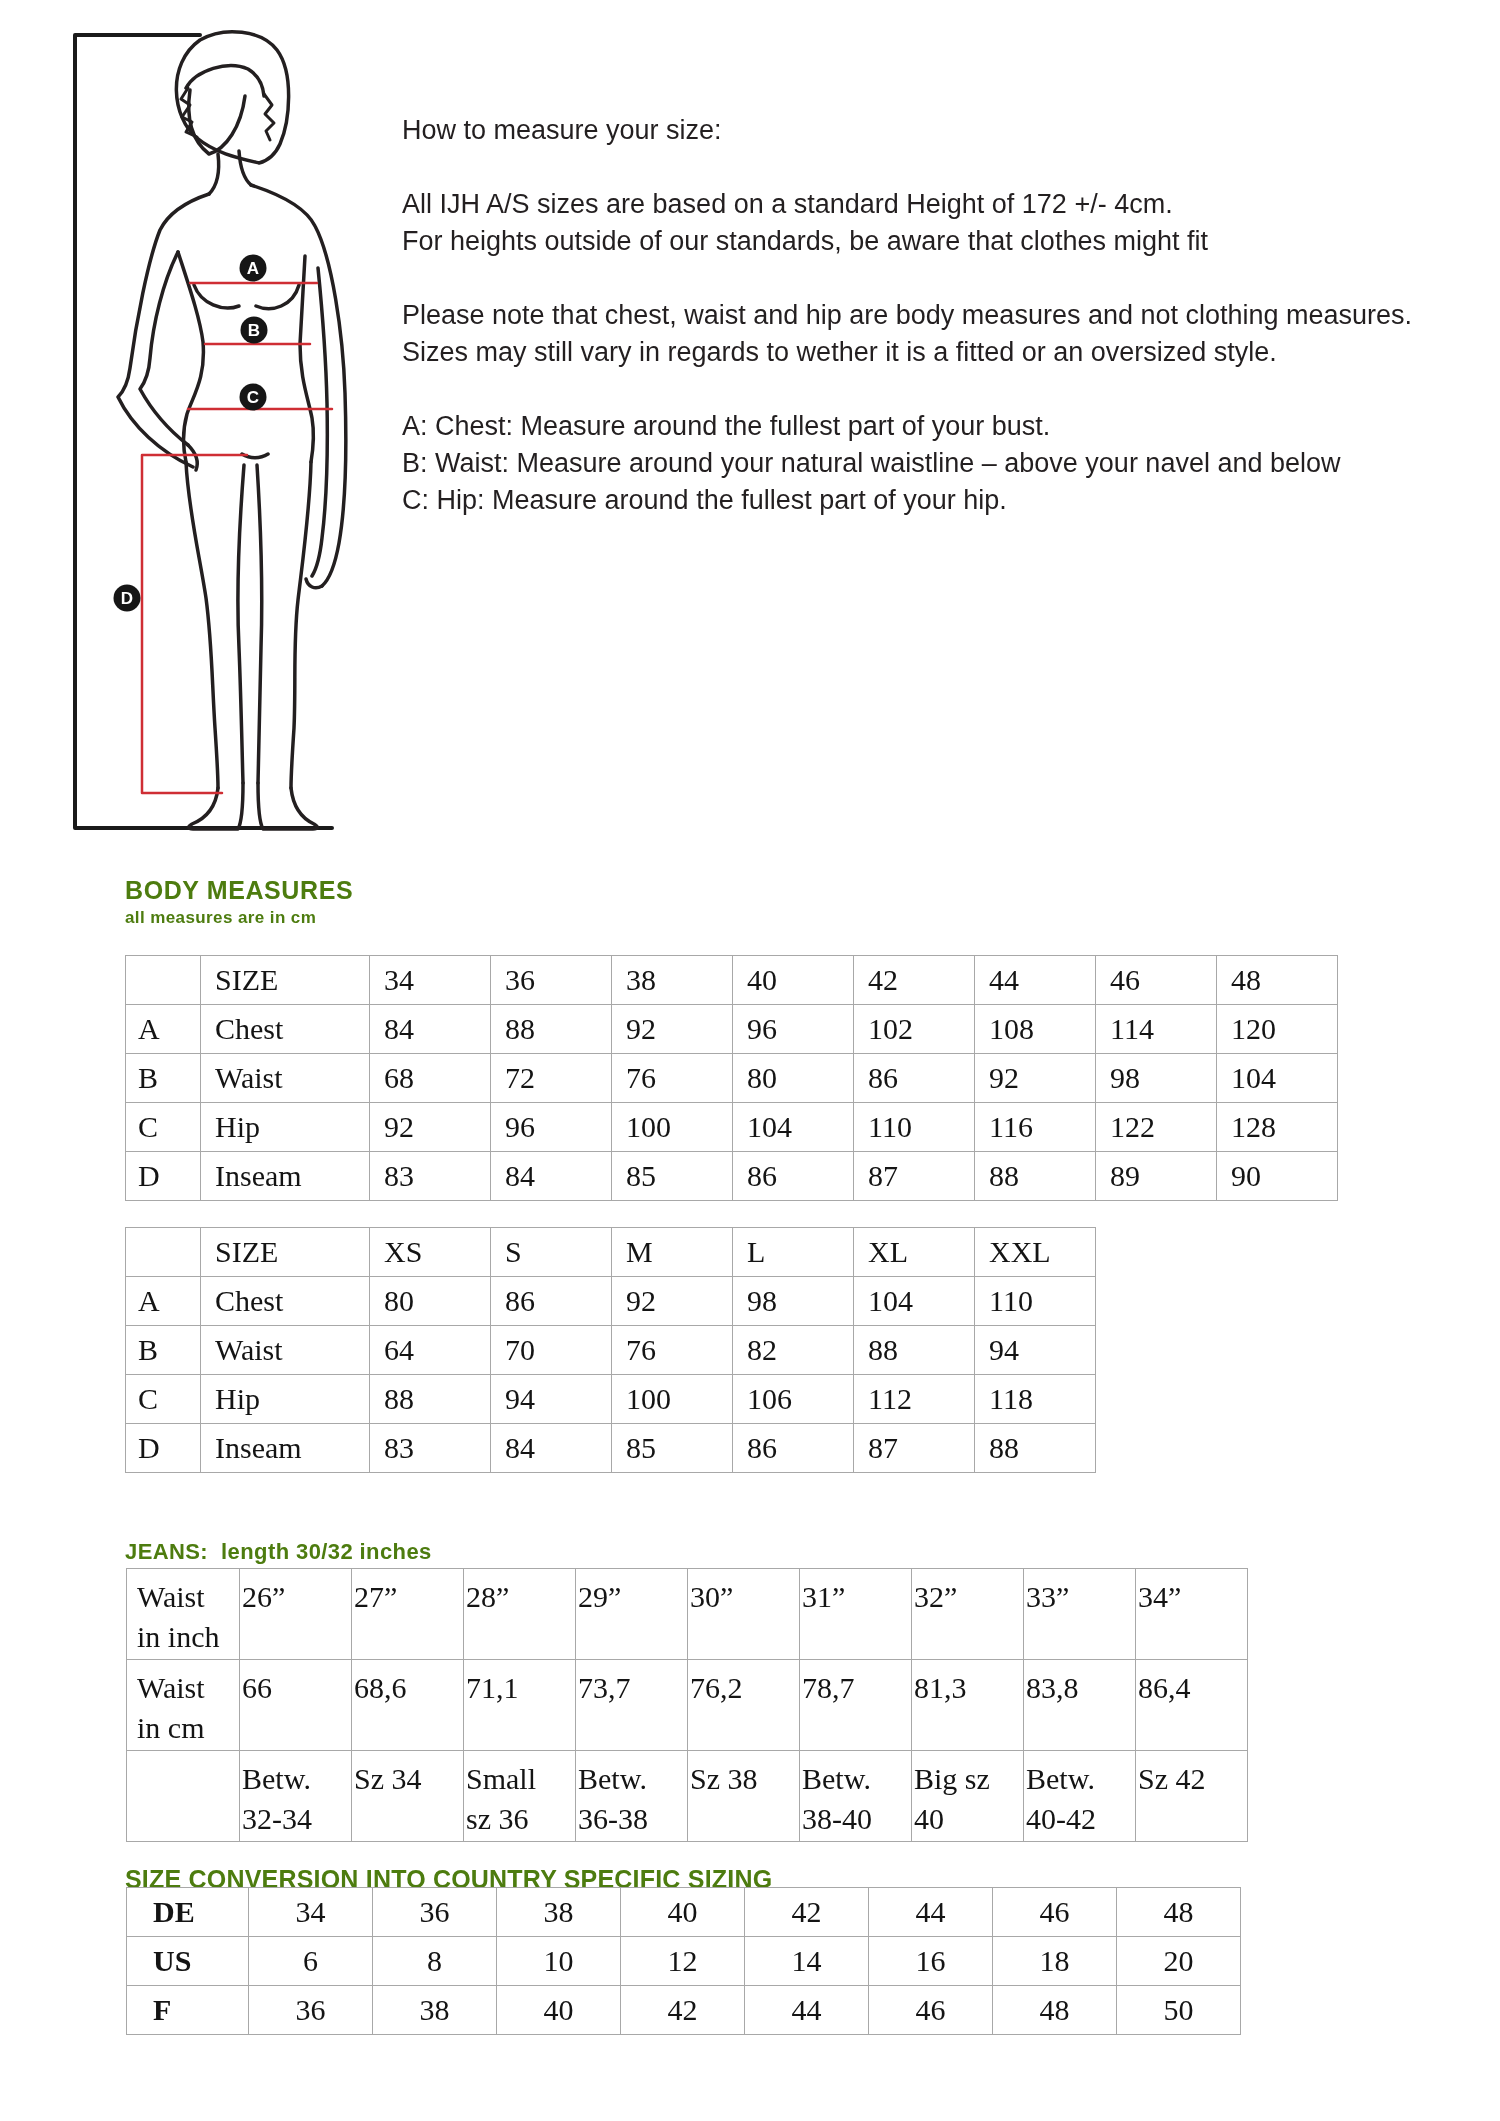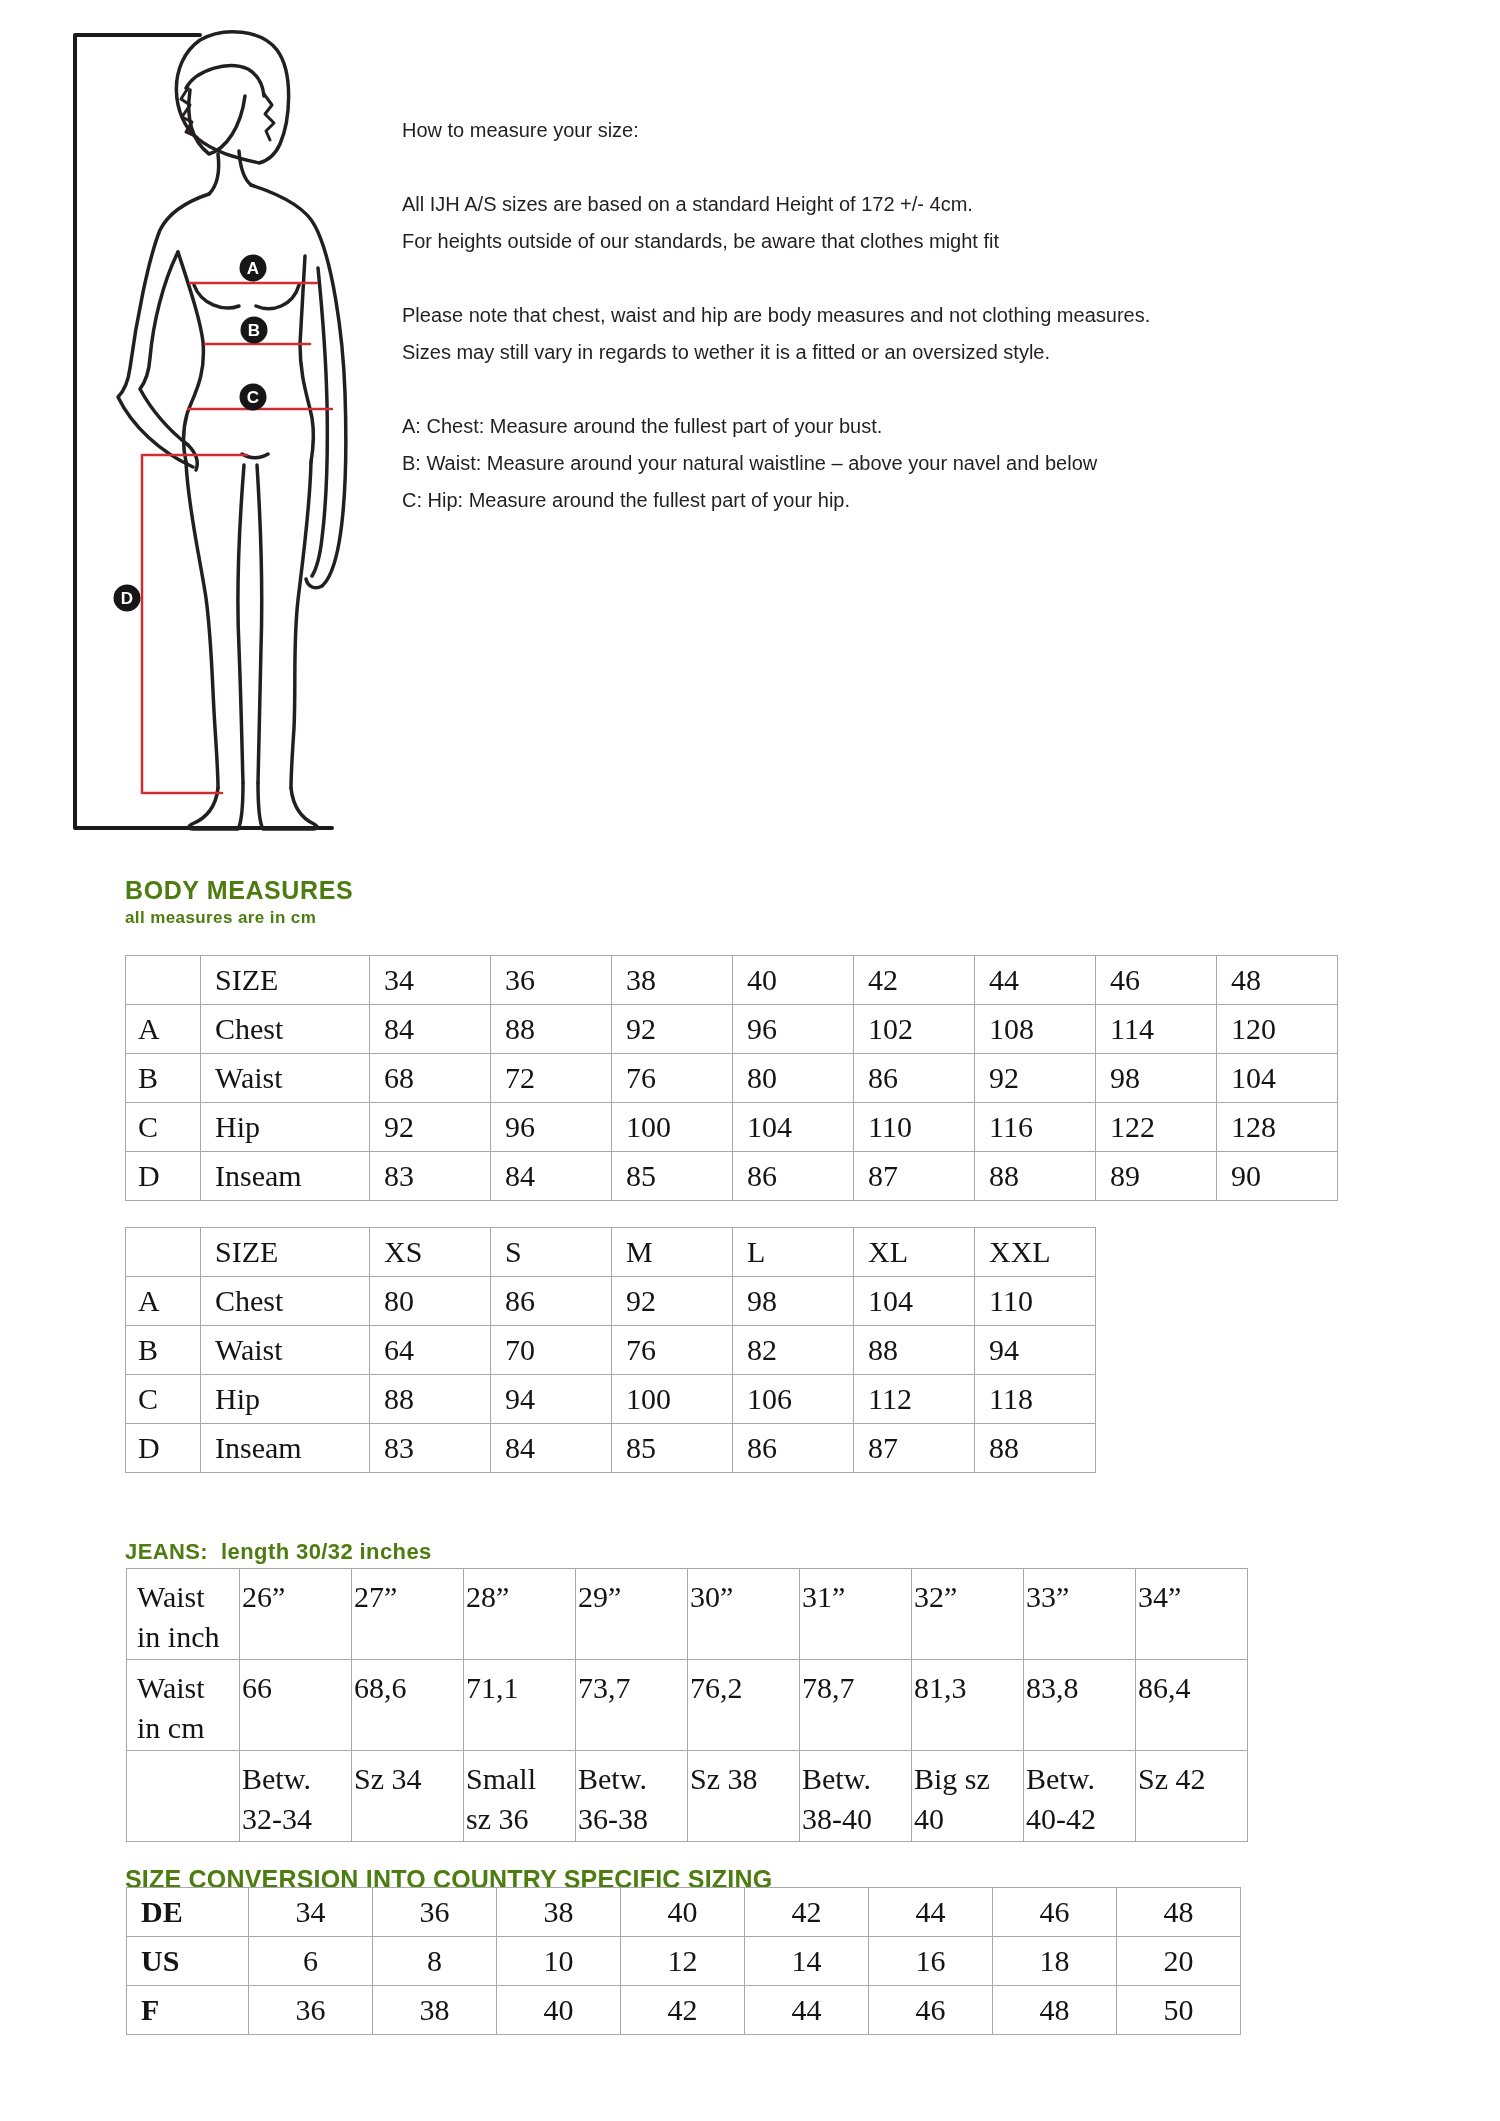--- a/index.html
+++ b/index.html
@@ -4,21 +4,21 @@
 <style>
   html,body{margin:0;padding:0;background:#ffffff;}
   .page{position:relative;width:1500px;height:2121px;background:#ffffff;overflow:hidden;
         font-family:"Liberation Sans",sans-serif;color:#1c1c1c;}
 
   
   .figure{position:absolute;left:60px;top:28px;width:300px;height:820px;}
 
   
   .intro{position:absolute;left:402px;top:112px;width:1080px;
-         font-size:20px;line-height:37px;color:#231f20;}
+         font-size:27px;line-height:37px;color:#231f20;}
   .intro .para{margin-top:37px;}
   .intro .line{white-space:nowrap;}
 
   
   .h{position:absolute;font-weight:700;color:#4d7c0f;letter-spacing:.6px;white-space:pre;}
   .h-main{left:125px;top:876px;font-size:25px;}
   .h-sub{left:125px;top:908px;font-size:17px;letter-spacing:.4px;}
   .h-jeans{left:125px;top:1539px;font-size:22px;letter-spacing:.4px;}
   .h-conv{left:125px;top:1856px;font-size:25px;letter-spacing:.2px;margin-top:9px;}
 
@@ -31,21 +31,21 @@
   table.alpha{left:125px;top:1227px;width:970px;}
   table.cm td,table.alpha td{height:48px;}
   table.cm td:first-child,table.alpha td:first-child{padding-left:12px;}
 
   table.jeans{left:126px;top:1568px;width:1121px;}
   table.jeans td{height:82px;vertical-align:top;padding:8px 2px 0 2px;text-align:left;line-height:40px;}
   table.jeans td:first-child{text-align:left;padding-left:10px;}
 
   table.conv{left:126px;top:1887px;width:1114px;}
   table.conv td{height:48px;text-align:center;padding:0 2px;}
-  table.conv td:first-child{text-align:left;padding-left:14px;font-weight:700;}
+  table.conv td:first-child{text-align:left;padding-left:26px;font-weight:700;}
 </style>
 </head>
 <body>
 
 <div class="page">
 
   <svg class="figure" viewBox="0 0 300 820" fill="none" stroke-linecap="round" stroke-linejoin="round">
 
     <path d="M 140,7 L 15,7 L 15,800 L 272,800" stroke="#1a1a1a" stroke-width="4"></path>
 

